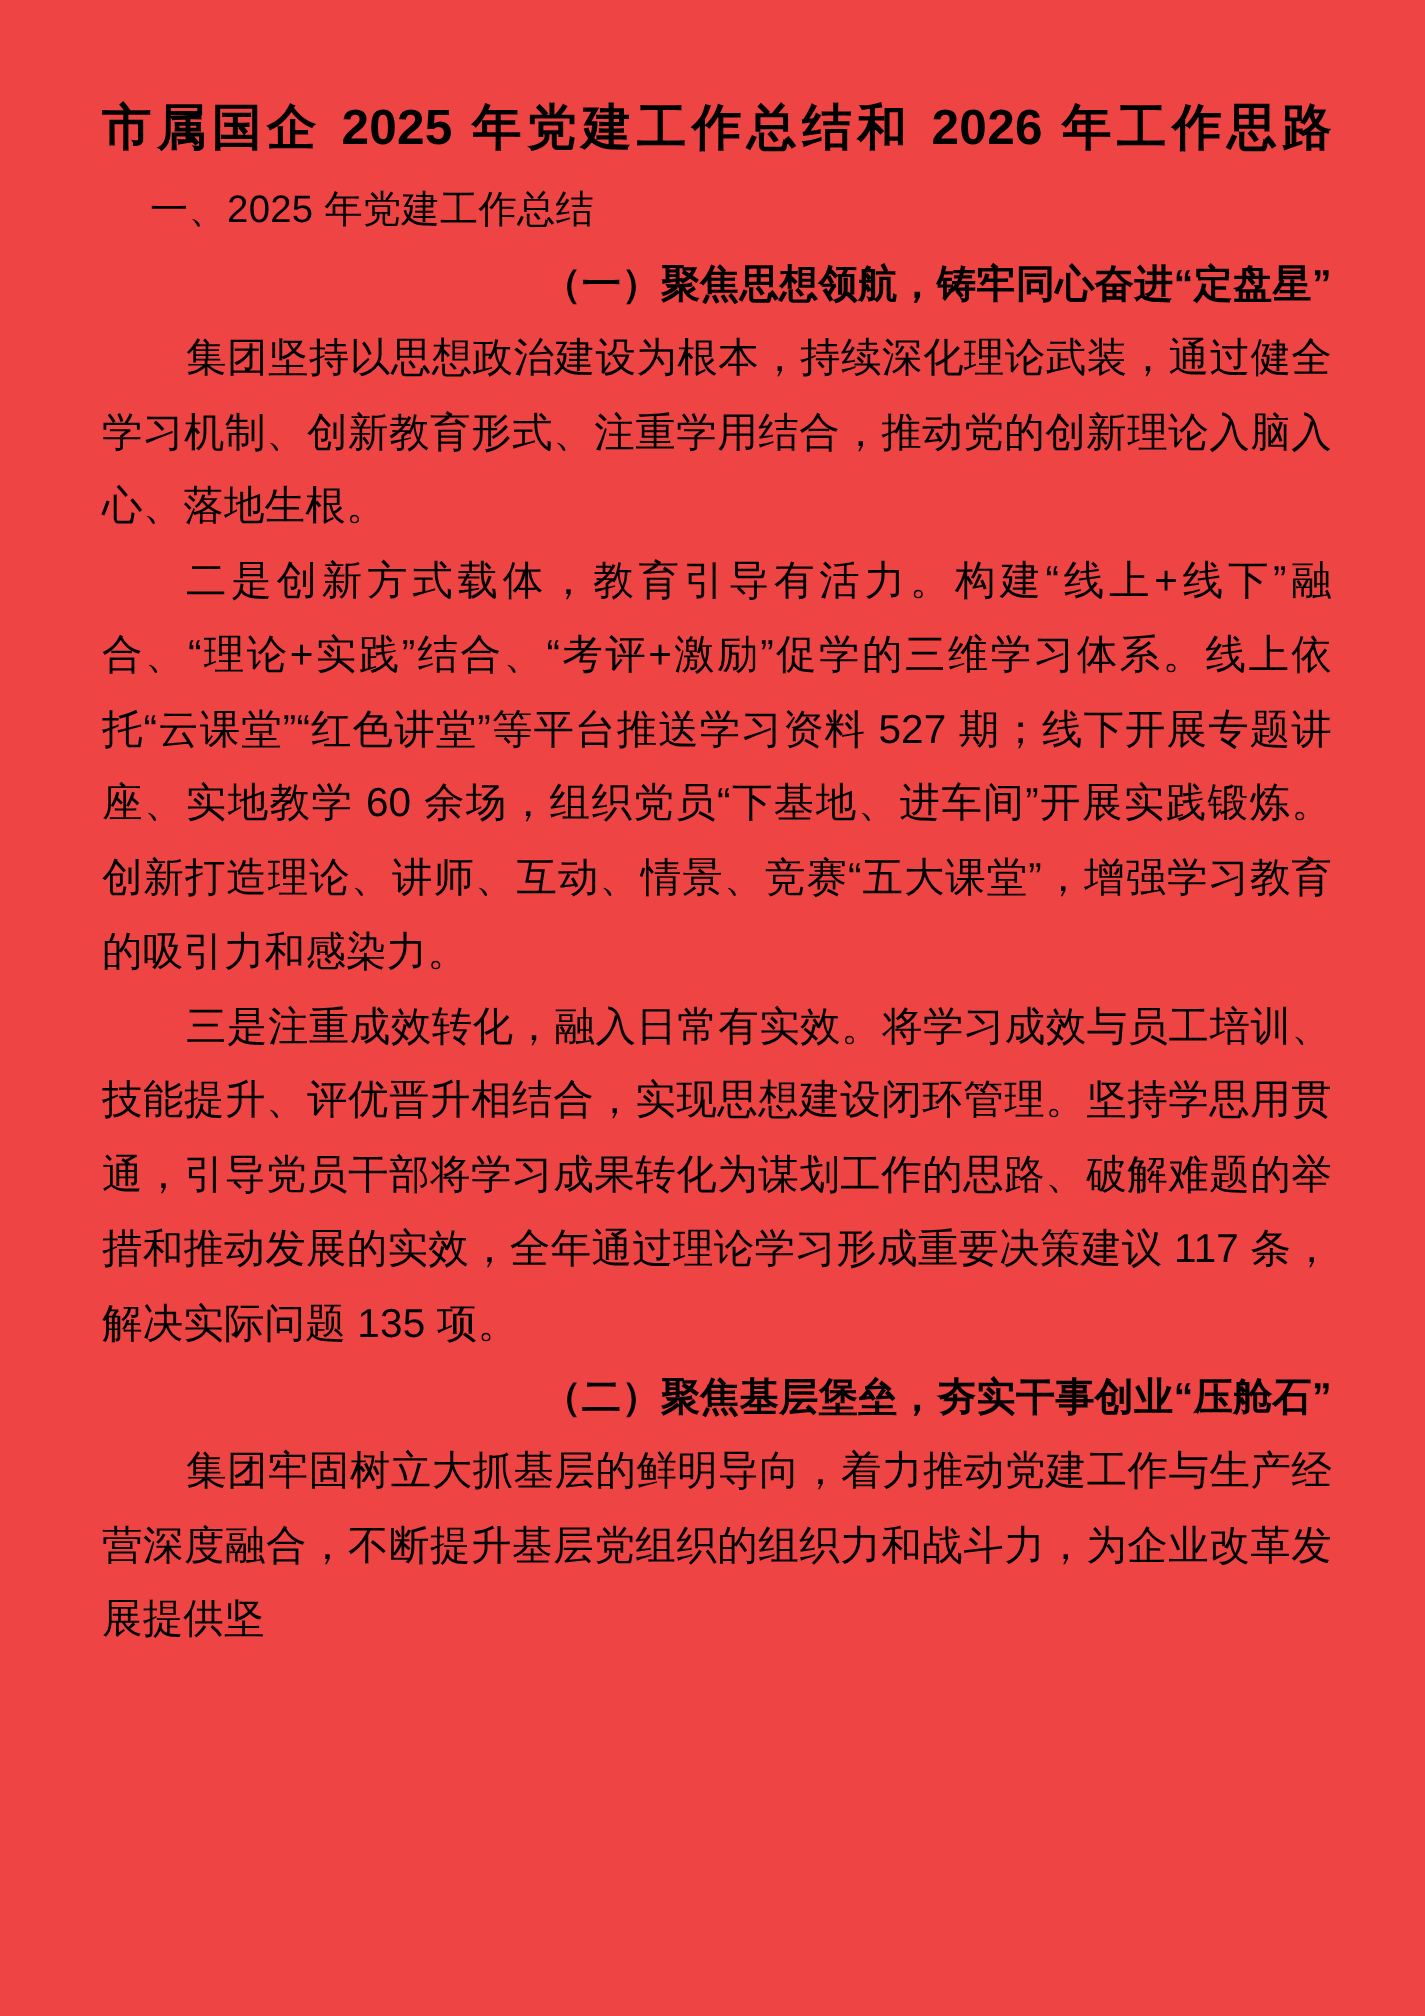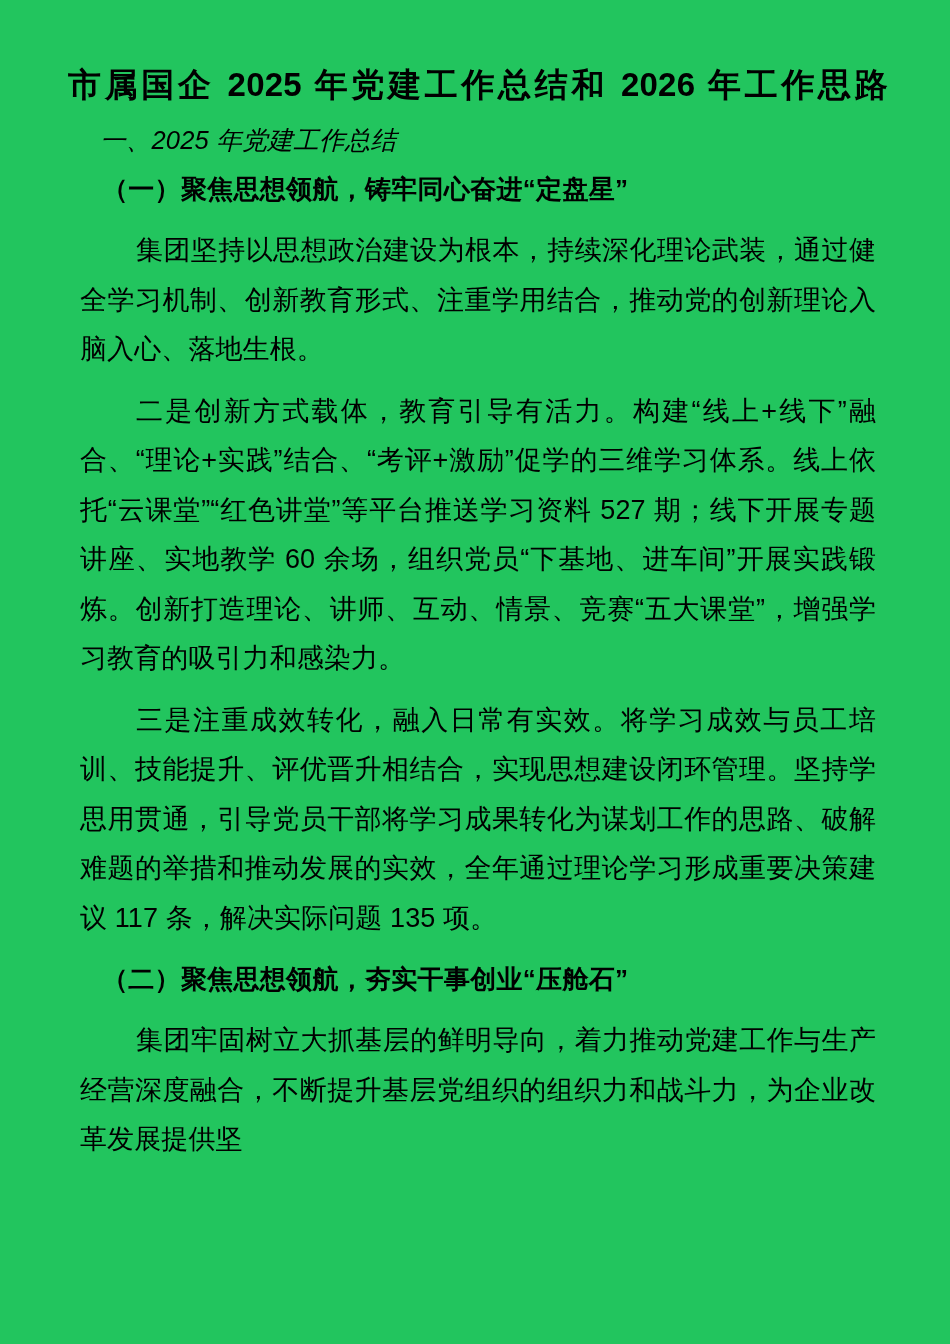--- a/index.html
+++ b/index.html
@@ -15,21 +15,21 @@
     color: #000000;
     -webkit-font-smoothing: antialiased;
   }
 
   .page {
     position: relative;
     width: 950px;
     height: 1344px;
     box-sizing: border-box;
     padding: 62px 62px 0 68px;
-    background: #22c55e;
+    background: #ef4444;
     overflow: hidden;
   }
 
   .doc-title {
     font-size: 33px;
     font-weight: bold;
     line-height: 46px;
     letter-spacing: 0.2px;
     text-align: justify;
     text-align-last: justify;
@@ -37,37 +37,37 @@
     white-space: nowrap;
   }
 
   .section-heading {
     font-size: 25.5px;
     font-weight: normal;
     line-height: 49px;
     margin: 0;
     text-indent: 32px;
     letter-spacing: 0.2px;
-    font-style: italic;
   }
 
   .sub-heading {
     font-size: 26px;
     font-weight: bold;
     line-height: 49px;
     margin: 0;
     text-indent: 34px;
     letter-spacing: 0.3px;
+    text-align: right;
   }
 
   .body-para {
     font-size: 27px;
     font-weight: normal;
     line-height: 49.5px;
-    margin: 12px;
+    margin: 0;
     text-indent: 56px;
     text-align: justify;
     text-align-last: left;
     letter-spacing: 0.1px;
     word-break: break-all;
   }
 
   .clip-last {
     max-height: 162px;
     overflow: hidden;
@@ -84,17 +84,17 @@
 
   <p class="sub-heading">（一）聚焦思想领航，铸牢同心奋进“定盘星”</p>
 
   <p class="body-para">集团坚持以思想政治建设为根本，持续深化理论武装，通过健全学习机制、创新教育形式、注重学用结合，推动党的创新理论入脑入心、落地生根。</p>
 
 
   <p class="body-para">二是创新方式载体，教育引导有活力。构建“线上+线下”融合、“理论+实践”结合、“考评+激励”促学的三维学习体系。线上依托“云课堂”“红色讲堂”等平台推送学习资料 527 期；线下开展专题讲座、实地教学 60 余场，组织党员“下基地、进车间”开展实践锻炼。创新打造理论、讲师、互动、情景、竞赛“五大课堂”，增强学习教育的吸引力和感染力。</p>
 
   <p class="body-para">三是注重成效转化，融入日常有实效。将学习成效与员工培训、技能提升、评优晋升相结合，实现思想建设闭环管理。坚持学思用贯通，引导党员干部将学习成果转化为谋划工作的思路、破解难题的举措和推动发展的实效，全年通过理论学习形成重要决策建议 117 条，解决实际问题 135 项。</p>
 
-  <p class="sub-heading">（二）聚焦思想领航，夯实干事创业“压舱石”</p>
+  <p class="sub-heading">（二）聚焦基层堡垒，夯实干事创业“压舱石”</p>
 
   <p class="body-para clip-last">集团牢固树立大抓基层的鲜明导向，着力推动党建工作与生产经营深度融合，不断提升基层党组织的组织力和战斗力，为企业改革发展提供坚</p>
 
 </div>
 
 </body></html>

